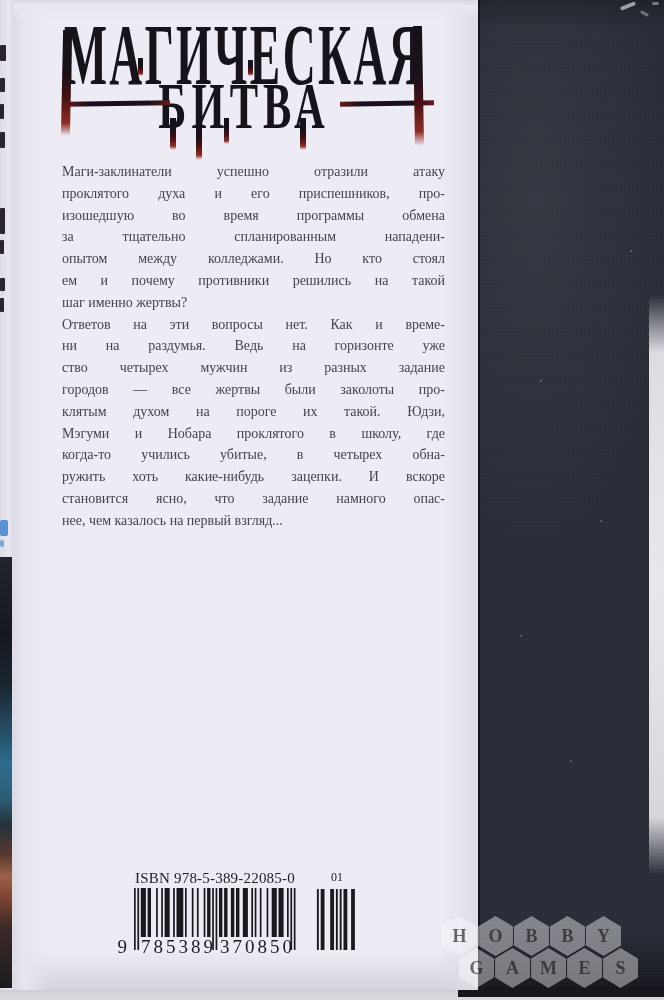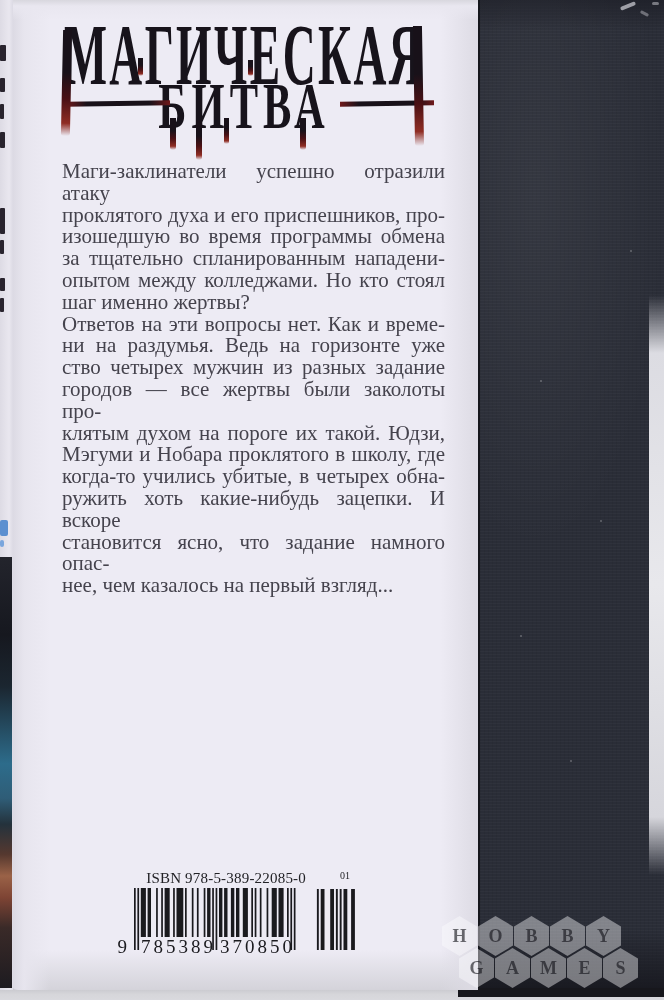--- a/index.html
+++ b/index.html
@@ -46,31 +46,31 @@
       background:linear-gradient(90deg,#70191b,#181119 20%,#181119 80%,#70191b);}
   .logo-hline.left{left:56px;width:104px;transform:rotate(-0.8deg);}
   .logo-hline.right{left:330px;width:94px;transform:rotate(-0.8deg);}
   .drip{position:absolute;border-radius:0 0 3px 3px;
       background:linear-gradient(180deg,#181119 40%,#4a1014 65%,#8f2d24 88%,rgba(143,45,36,0));}
   .desc-left{left:52px;top:30px;width:9px;height:106px;transform:rotate(1.2deg);}
   .desc-right{left:404px;top:26px;width:9px;height:120px;transform:rotate(-1deg);}
 
   
   .synopsis{position:absolute;left:52px;top:161px;width:383px;
-            font-size:21px;line-height:21.8px;color:var(--text,#45434d);}
+            font-size:14px;line-height:21.8px;color:var(--text,#45434d);}
   .syn-line{text-align:justify;text-align-last:justify;}
   .syn-line.para-end{text-align-last:left;}
 
   
-  .isbn-label{position:absolute;left:114px;top:870px;width:182px;text-align:right;
+  .isbn-label{position:absolute;left:114px;top:870px;width:182px;text-align:center;
       font-size:15px;letter-spacing:0.2px;color:#222226;}
   .bc-main{position:absolute;left:124px;top:888px;}
   .bc-supp{position:absolute;left:305px;top:889px;}
-  .supp-label{position:absolute;left:315px;top:870px;width:40px;text-align:center;
-      font-size:10px;color:#222226;}
+  .supp-label{position:absolute;left:307px;top:870px;width:40px;text-align:center;
+      font-size:12px;color:#222226;}
   .bc-digit{position:absolute;top:936px;font-size:19px;color:#1b1b1f;}
   .bc-digit.lead{left:97px;width:20px;text-align:right;}
   .bc-digit.g1{left:131px;width:69px;text-align:center;letter-spacing:3px;}
   .bc-digit.g2{left:210px;width:70px;text-align:center;letter-spacing:3px;}
 
   
   .panel{position:absolute;left:478px;top:0;width:186px;height:988px;z-index:2;
     background:
       radial-gradient(120% 60% at 30% 20%,rgba(255,255,255,0.05),rgba(0,0,0,0) 60%),
       linear-gradient(180deg,#20222b 0,rgba(0,0,0,0) 30px),
@@ -131,20 +131,21 @@
       <div class="drip" style="left:128px;top:58px;width:5px;height:18px"></div>
       <div class="drip" style="left:238px;top:60px;width:5px;height:16px"></div>
     </div>
 
     <div class="synopsis" id="synopsis">
         <div class="syn-line">Маги-заклинатели успешно отразили атаку</div>
         <div class="syn-line">проклятого духа и его приспешников, про-</div>
         <div class="syn-line">изошедшую во время программы обмена</div>
         <div class="syn-line">за тщательно спланированным нападени-</div>
         <div class="syn-line">опытом между колледжами. Но кто стоял</div>
+        <div class="syn-line">ем и почему противники решились на такой</div>
         <div class="syn-line para-end">шаг именно жертвы?</div>
         <div class="syn-line">Ответов на эти вопросы нет. Как и време-</div>
         <div class="syn-line">ни на раздумья. Ведь на горизонте уже</div>
         <div class="syn-line">ство четырех мужчин из разных задание</div>
         <div class="syn-line">городов — все жертвы были заколоты про-</div>
         <div class="syn-line">клятым духом на пороге их такой. Юдзи,</div>
         <div class="syn-line">Мэгуми и Нобара проклятого в школу, где</div>
         <div class="syn-line">когда-то учились убитые, в четырех обна-</div>
         <div class="syn-line">ружить хоть какие-нибудь зацепки. И вскоре</div>
         <div class="syn-line">становится ясно, что задание намного опас-</div>

